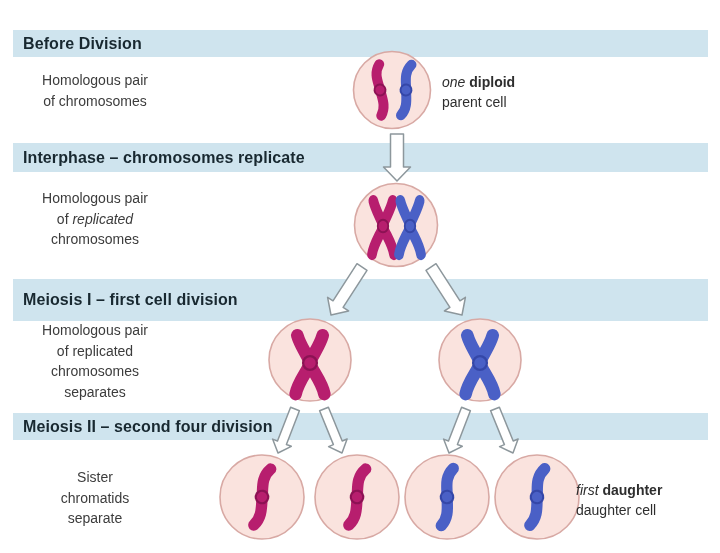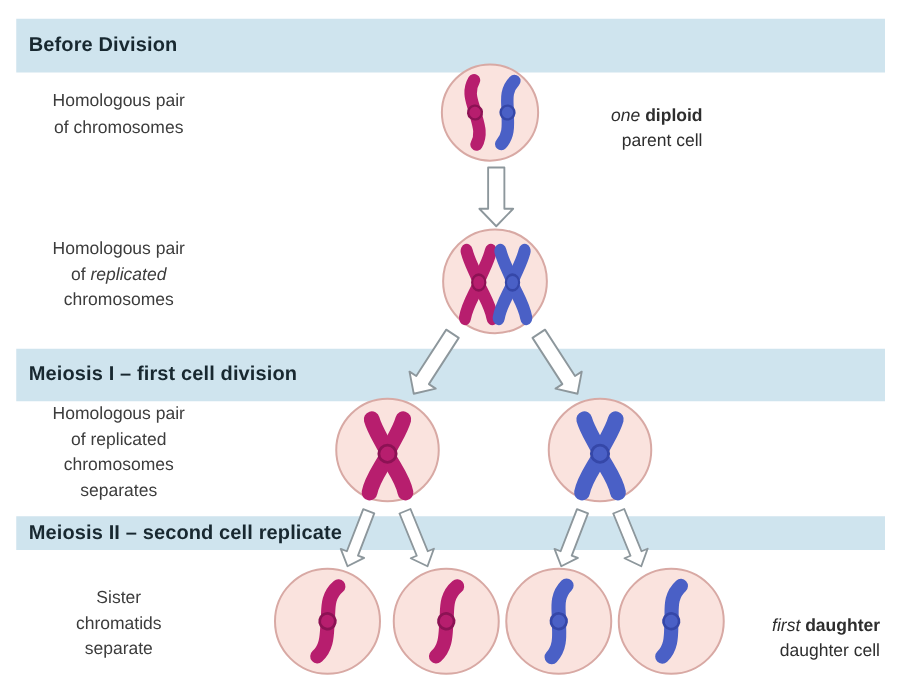--- a/index.html
+++ b/index.html
@@ -11,42 +11,44 @@
   .band {
     position:absolute; left:13px; width:695px; background:var(--band-bg);
     display:flex; align-items:center; padding-left:10px; box-sizing:border-box; z-index:1;
   }
   .band b { font-size:16px; font-weight:bold; color:var(--heading-color); letter-spacing:0.1px; }
   .side-label {
     position:absolute; z-index:3; text-align:center; font-size:14px; line-height:20.5px;
     color:var(--label-color); white-space:pre-line;
   }
   .caption {
-    position:absolute; z-index:3; text-align:right; font-size:14px; line-height:20px;
+    position:absolute; z-index:3; text-align:left; font-size:14px; line-height:20px;
     color:var(--caption-color);
-    margin-top:10px;
   }
   .caption em { font-style:italic; }
   .caption b { font-weight:bold; }
   .side-label em { font-style:italic;margin-top:40px; }
   #diagram-svg { position:absolute; left:0; top:0; z-index:2; }
 </style>
 </head>
 <body>
 
 <div id="stage" style="--band-bg: #cfe4ee; --heading-color: #182830; --label-color: #3c3c3c;">
 
-  <div class="band" style="top:15px;height:43px">
+  <div class="band" style="top:30px;height:27px">
     <b>Before Division</b>
+  </div>
+  <div class="band" style="top:143px;height:29px">
+    <b>Interphase – chromosomes replicate</b>
   </div>
   <div class="band" style="top:279px;height:42px">
     <b>Meiosis I – first cell division</b>
   </div>
   <div class="band" style="top:413px;height:27px">
-    <b>Meiosis II – second cell replicate</b>
+    <b>Meiosis II – second four division</b>
   </div>
 
   <svg id="diagram-svg" width="720" height="553">
       <circle cx="392" cy="90" r="38.5" fill="#fae3de" stroke="#d8a9a4" stroke-width="1.6"></circle>
       <g transform="translate(380,90) rotate(-7) scale(0.95,0.95)">
         <path d="M 2.5,-27 C -4.5,-18 -1,-9 0,-1 C 1,8 4.5,18 -2,27" fill="none" stroke="#b71e6e" stroke-width="10.5" stroke-linecap="round"></path>
         <circle cx="0" cy="0" r="5.8" fill="#b71e6e" stroke="#8c1254" stroke-width="2"></circle>
       </g>
       <g transform="translate(406,90) rotate(7) scale(0.95,0.95)">
         <path d="M 2.5,-27 C -4.5,-18 -1,-9 0,-1 C 1,8 4.5,18 -2,27" fill="none" stroke="#4a60c6" stroke-width="10.5" stroke-linecap="round"></path>

